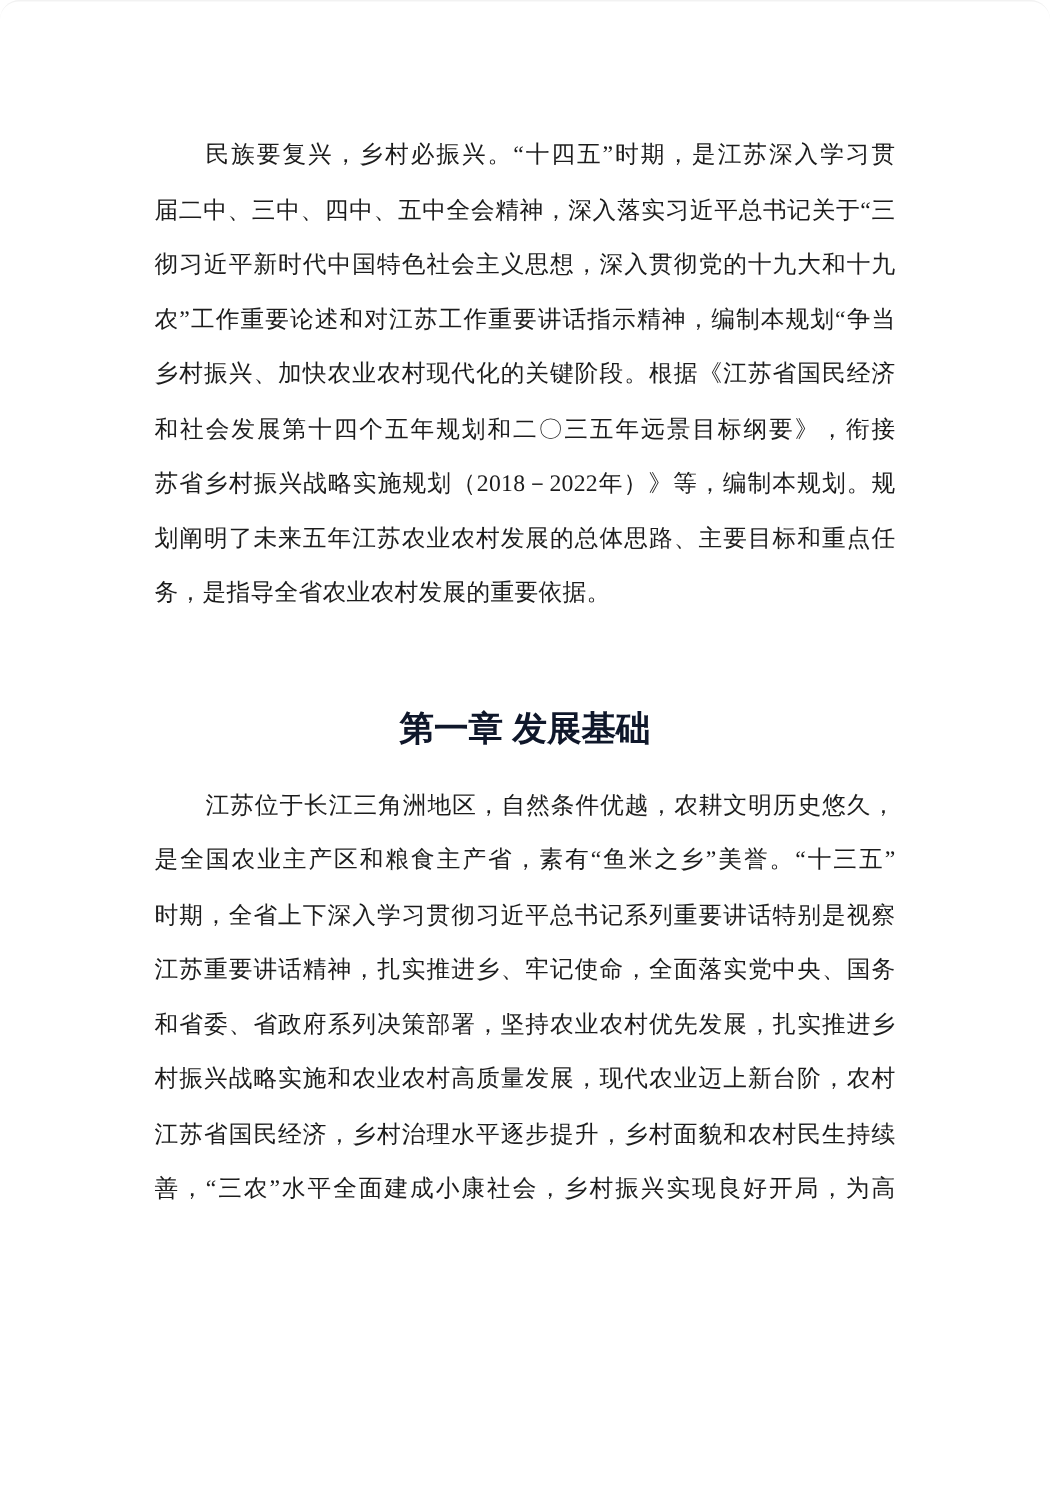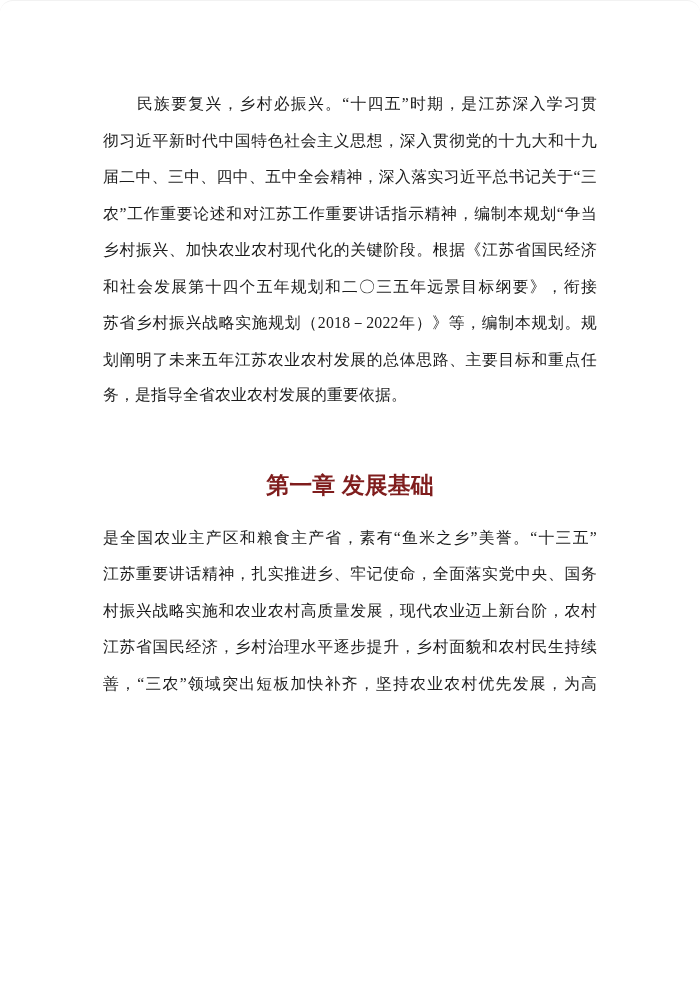--- a/index.html
+++ b/index.html
@@ -42,47 +42,50 @@
     text-align-last: left;
     font-family: Liberation Mono, monospace;
   }
   .chapter {
     margin: 50px 0 0 0;
     height: 40px;
     line-height: 40px;
     font-size: 23px;
     font-weight: bold;
     text-align: center;
-    color: #7f1d1d;
+    color: #0f172a;
     font-family: "Liberation Sans", "DejaVu Sans", sans-serif;
   }
   .para2 {
     margin-top: 15px;
   }
 </style>
 </head>
 <body>
 
 <div class="page">
 
   <div class="para">
     <div class="line indent">民族要复兴，乡村必振兴。“十四五”时期，是江苏深入学习贯</div>
+    <div class="line">届二中、三中、四中、五中全会精神，深入落实习近平总书记关于“三</div>
     <div class="line">彻习近平新时代中国特色社会主义思想，深入贯彻党的十九大和十九</div>
-    <div class="line">届二中、三中、四中、五中全会精神，深入落实习近平总书记关于“三</div>
     <div class="line">农”工作重要论述和对江苏工作重要讲话指示精神，编制本规划“争当</div>
     <div class="line">乡村振兴、加快农业农村现代化的关键阶段。根据《江苏省国民经济</div>
     <div class="line">和社会发展第十四个五年规划和二〇三五年远景目标纲要》，衔接《江</div>
     <div class="line">苏省乡村振兴战略实施规划（2018－2022年）》等，编制本规划。规</div>
     <div class="line">划阐明了未来五年江苏农业农村发展的总体思路、主要目标和重点任</div>
     <div class="line endline">务，是指导全省农业农村发展的重要依据。</div>
   </div>
 
   <h1 class="chapter">第一章 发展基础</h1>
 
   <div class="para para2">
+    <div class="line indent">江苏位于长江三角洲地区，自然条件优越，农耕文明历史悠久，</div>
     <div class="line">是全国农业主产区和粮食主产省，素有“鱼米之乡”美誉。“十三五”</div>
+    <div class="line">时期，全省上下深入学习贯彻习近平总书记系列重要讲话特别是视察</div>
     <div class="line">江苏重要讲话精神，扎实推进乡、牢记使命，全面落实党中央、国务院</div>
+    <div class="line">和省委、省政府系列决策部署，坚持农业农村优先发展，扎实推进乡</div>
     <div class="line">村振兴战略实施和农业农村高质量发展，现代农业迈上新台阶，农村</div>
     <div class="line">江苏省国民经济，乡村治理水平逐步提升，乡村面貌和农村民生持续改</div>
-    <div class="line">善，“三农”领域突出短板加快补齐，坚持农业农村优先发展，为高</div>
+    <div class="line">善，“三农”水平全面建成小康社会，乡村振兴实现良好开局，为高</div>
   </div>
 
 </div>
 
 </body></html>

